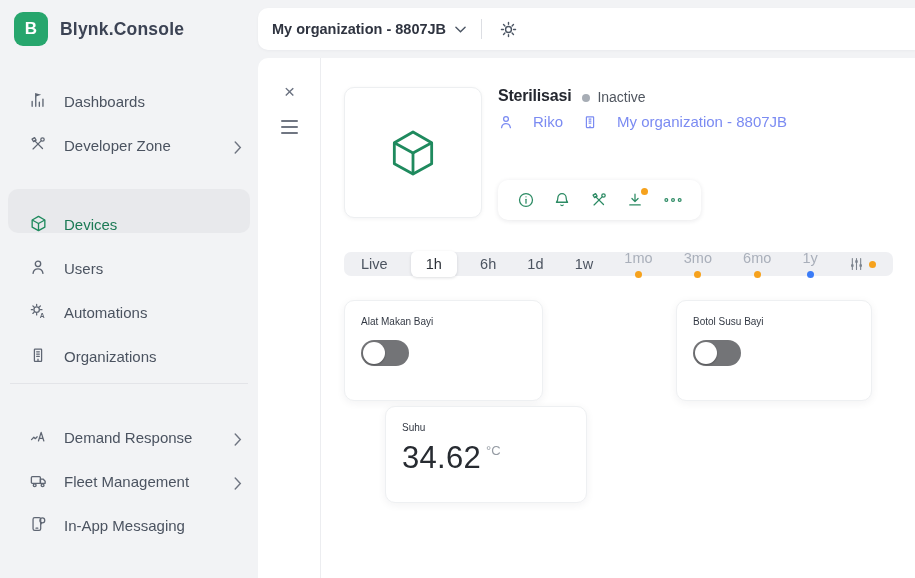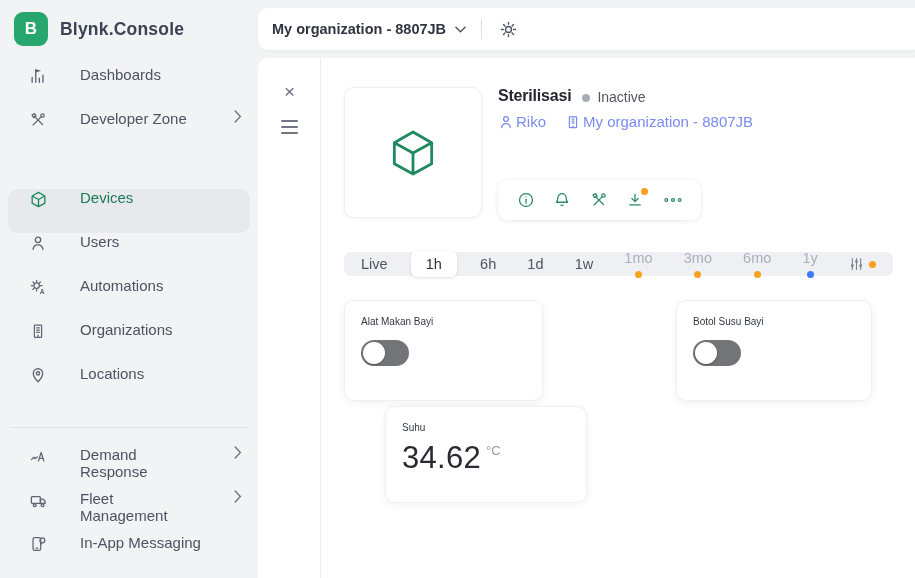--- a/index.html
+++ b/index.html
@@ -6,21 +6,21 @@
   body { background:#f2f3f5; font-family:"Liberation Sans", sans-serif; }
   .screen { position:relative; width:915px; height:578px; background:#f2f3f5; overflow:hidden; }
 
   
   .sidebar { position:absolute; left:0; top:0; width:258px; height:578px; background:#f2f3f5; }
   .logo-row { height:58px; display:flex; align-items:center; gap:12px; padding:0 14px; cursor:pointer; }
   .logo-badge { width:34px; height:34px; border-radius:9px; background:#27a66d; color:#fff;
     font-weight:bold; font-size:17px; display:flex; align-items:center; justify-content:center; }
   .logo-title { font-size:17.5px; font-weight:700; color:#3c4354; letter-spacing:.2px; }
   .nav { padding-top:8px; }
-  .nav-item { height:44px; display:flex; align-items:flex-start; gap:32px; padding:0 16px 0 28px;
+  .nav-item { height:44px; display:flex; align-items:flex-end; gap:16px; padding:0 16px 0 28px;
     color:#4b5360; font-size:15px; cursor:pointer; }
   .nav-item .nav-icon { width:20px; height:20px; color:#5f6673; display:flex; align-items:center; justify-content:center; }
   .nav-item .nav-label { flex:1; }
   .nav-item .chev { color:#6e7480; display:flex; }
   .nav-item.active { background:#e8e9ec; border-radius:10px; margin:0 8px; padding:0 8px 0 20px; }
   .nav-item.active .nav-label { color:#1c7a55; font-weight:500; }
   .nav-item.active .nav-icon { color:#1f8a5e; }
   .nav-spacer { height:35px; }
   .nav-divider { height:1px; background:#e3e4e8; margin:18px 10px; }
 
@@ -48,21 +48,21 @@
   
   .device-image-card { position:absolute; left:23px; top:29px; width:138px; height:131px;
     background:#fff; border:1px solid #edeff1; border-radius:10px; box-shadow:0 1px 4px rgba(20,25,45,.05);
     display:flex; align-items:center; justify-content:center; color:#1f8a5e; cursor:pointer; }
   .device-info { position:absolute; left:177px; top:29px; }
   .title-row { display:flex; align-items:center; }
   .device-title { font-size:16px; font-weight:800; color:#24272f; letter-spacing:-.2px; }
   .status-dot { width:8px; height:8px; border-radius:50%; background:#a7adb5; margin:3px 7px 0 11px; }
   .status-text { font-size:14px; color:#50565f; font-weight:500; margin-top:2px; }
   .links-row { display:flex; align-items:center; gap:19px; margin-top:8px; }
-  .link { display:flex; align-items:center; gap:2px; color:#7b8bf2; font-size:15px; cursor:pointer; }
+  .link { display:flex; align-items:center; gap:19px; color:#7b8bf2; font-size:15px; cursor:pointer; }
   .link .link-icon { display:flex; }
 
   .actions-bar { position:absolute; left:177px; top:122px; width:203px; height:40px; background:#fff;
     border-radius:10px; box-shadow:0 1px 5px rgba(25,30,50,.1); display:flex; align-items:center;
     justify-content:space-evenly; color:#2b8a63; }
   .action-btn { position:relative; display:flex; align-items:center; cursor:pointer; color:#2b8a63; }
   .notif-dot { position:absolute; top:-3px; right:-4px; width:7px; height:7px; border-radius:50%; background:#f6a21d; }
   .edit-btn { position:absolute; left:387px; top:122px; height:40px; padding:0 15px; background:#fff;
     border-radius:10px; box-shadow:0 1px 5px rgba(25,30,50,.1); display:flex; align-items:center; gap:8px;
     font-size:15px; font-weight:700; color:#22262e; cursor:pointer; }
@@ -172,29 +172,20 @@
       <div class="nav-item">
         <span class="nav-icon">
           <svg width="18" height="18" viewBox="0 0 20 20" fill="none" stroke="currentColor" stroke-width="1.4" stroke-linecap="round">
               <rect x="6" y="3.5" width="8" height="13.5" rx="0.6"></rect>
               <path d="M8.5 6.5h3M8.5 9h3M8.5 11.5h3M10 17v-2.3"></path>
             </svg>
         </span>
         <span class="nav-label">Organizations</span>
       </div>
 
-      <div class="nav-item">
-        <span class="nav-icon">
-          <svg width="18" height="18" viewBox="0 0 20 20" fill="none" stroke="currentColor" stroke-width="1.5" stroke-linejoin="round">
-              <path d="M10 17.5S4.8 12 4.8 8.2A5.2 5.2 0 0 1 15.2 8.2C15.2 12 10 17.5 10 17.5z"></path>
-              <circle cx="10" cy="8.2" r="1.8"></circle>
-            </svg>
-        </span>
-        <span class="nav-label">Locations</span>
-      </div>
 
       <div class="nav-divider"></div>
 
       <div class="nav-item">
         <span class="nav-icon">
           <svg width="18" height="18" viewBox="0 0 20 20" fill="none" stroke="currentColor" stroke-width="1.4" stroke-linecap="round" stroke-linejoin="round">
               <path d="M2.8 14l2.6-2.6 1.6 1.6 2.1-2.1"></path>
               <path d="M10.5 15.5L13.5 6l3 9.5M11.6 12.6h3.8"></path>
             </svg>
         </span>

